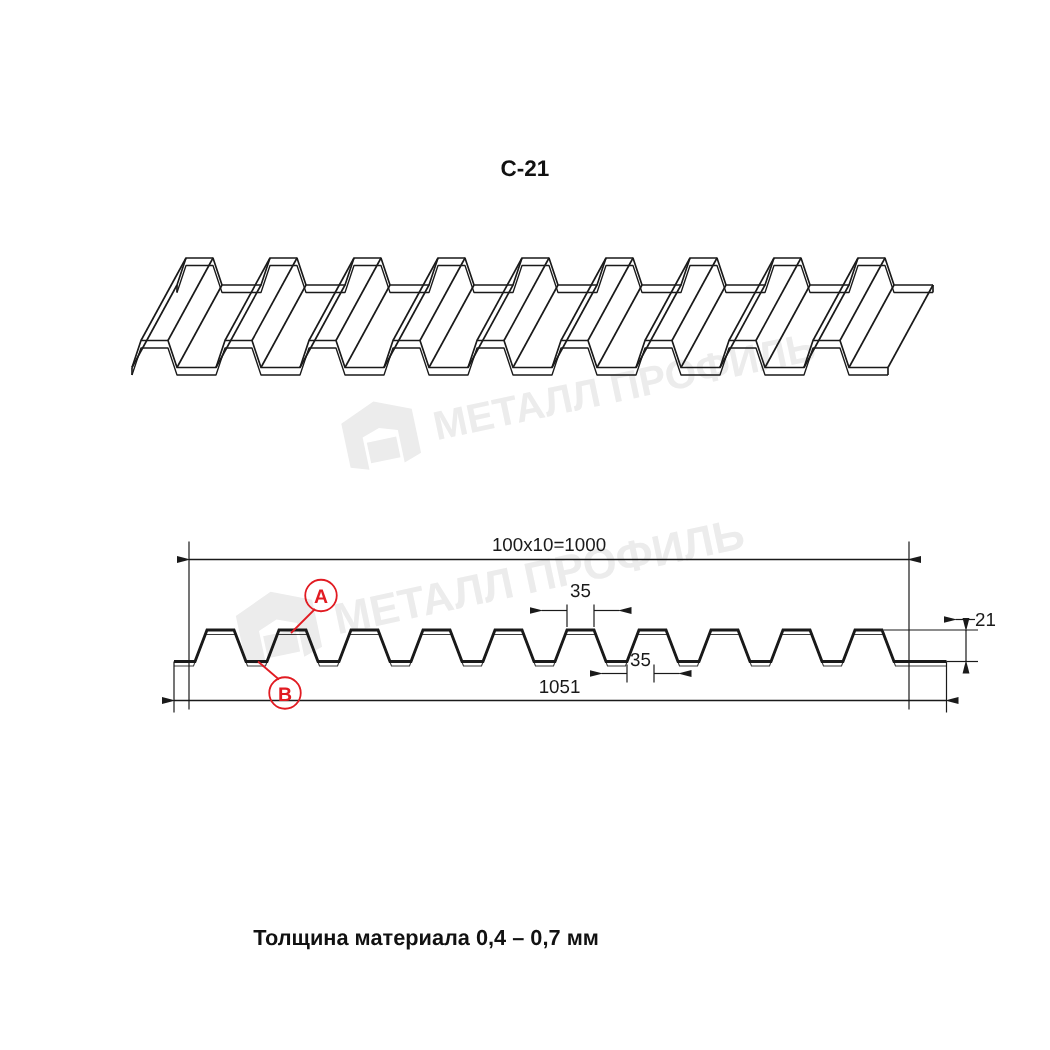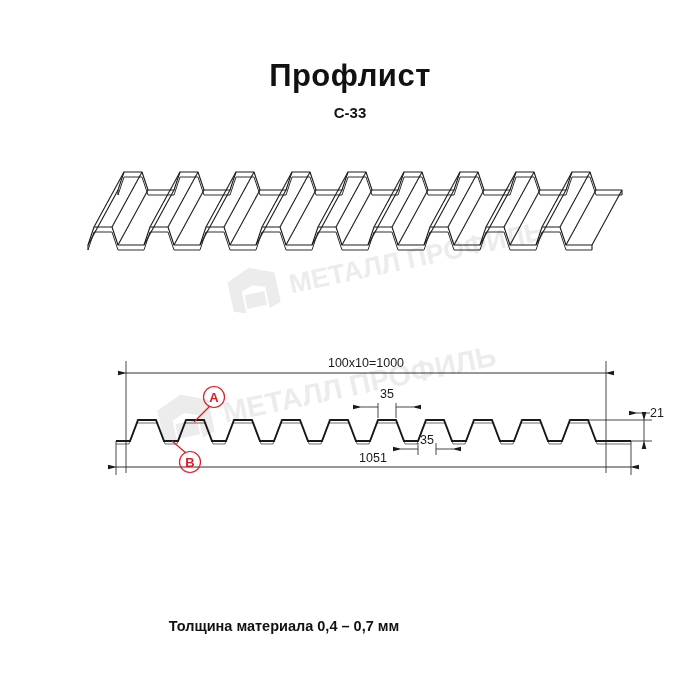--- a/index.html
+++ b/index.html
@@ -94,22 +94,21 @@
   <div class="wm wm2">
     <svg width="330" height="100" viewBox="0 0 330 100" xmlns="http://www.w3.org/2000/svg">
       <g transform="rotate(-12 165 50)">
         <path d="M10 30 L36 19 L62 30 L62 62 L49 66 L49 43 L36 38 L23 43 L23 66 L10 62 Z" fill="#ececec"></path>
         <rect x="25" y="47" width="22" height="15" fill="#ececec"></rect>
         <text x="74" y="56" font-family="Liberation Sans, sans-serif" font-size="29" font-weight="bold" fill="#ececec">МЕТАЛЛ ПРОФИЛЬ</text>
       </g>
     </svg>
   </div>
 
-  <div class="title">Профлист</div>
-  <div class="subtitle">С-33</div>
+  <div class="subtitle">С-21</div>
 
   <div class="iso-wrap">
     <svg width="560" height="130" viewBox="0 0 560 130" xmlns="http://www.w3.org/2000/svg" class="hairline">
       <g fill="none" stroke="#1a1a1a" stroke-width="1.1" stroke-linejoin="round">
 
         <path d="M40 40 L46 22 L64 22 L70 40 L96 40 L102 22 L120 22 L126 40 L152 40 L158 22 L176 22 L182 40
                  L208 40 L214 22 L232 22 L238 40 L264 40 L270 22 L288 22 L294 40 L320 40 L326 22 L344 22 L350 40
                  L376 40 L382 22 L400 22 L406 40 L432 40 L438 22 L456 22 L462 40 L488 40 L494 22 L512 22 L518 40 L544 40"></path>
 
         <path d="M10 95 L16 77 L34 77 L40 95 L66 95 L72 77 L90 77 L96 95 L122 95 L128 77 L146 77 L152 95

